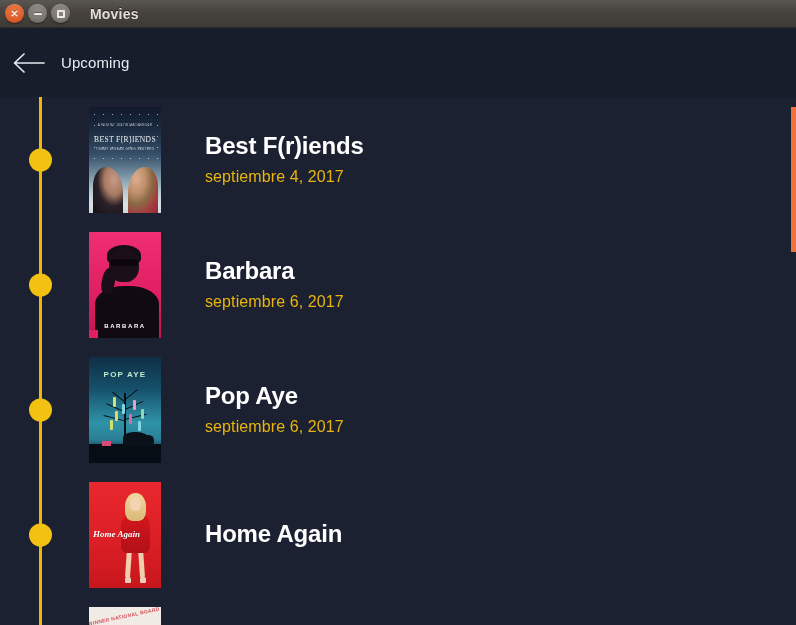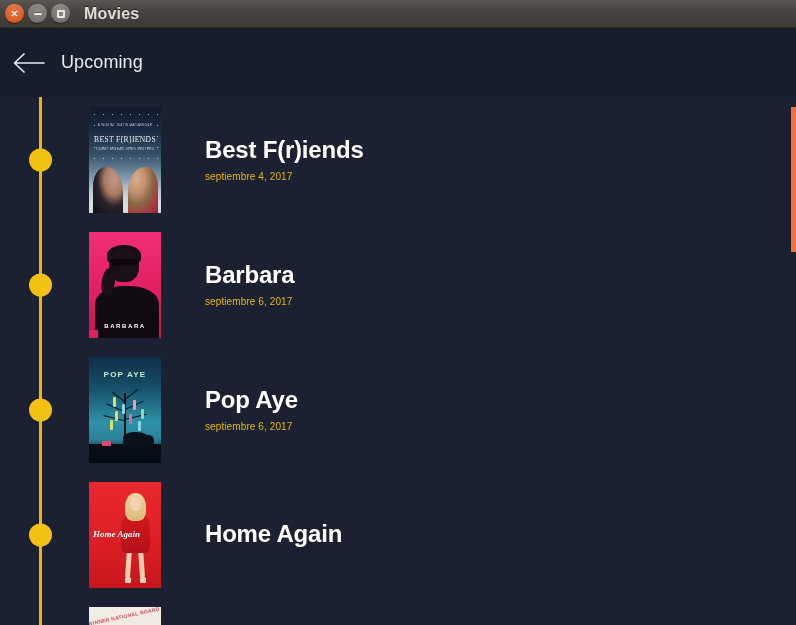--- a/index.html
+++ b/index.html
@@ -71,23 +71,23 @@
     box-shadow: 0 -1px 0 rgba(0,0,0,0.3);
   }
   .glyph.square {
     width: 8px;
     height: 8px;
     border: 2px solid #efe7df;
     box-sizing: border-box;
     border-radius: 1px;
   }
   .win-title {
-    margin-left: 14px;
+    margin-left: 20px;
     color: #e3ddd6;
-    font-size: 16px;
+    font-size: 14px;
     font-weight: bold;
     text-shadow: 0 -1px 0 rgba(0,0,0,0.55);
     letter-spacing: 0.2px;
   }
 
   
   .app-header {
     height: 69px;
     background: #171e2b;
     display: flex;
@@ -98,21 +98,21 @@
     width: 56px;
     height: 56px;
     display: flex;
     align-items: center;
     justify-content: center;
     margin-left: 1px;
     cursor: pointer;
   }
   .page-title {
     color: #e8eaf0;
-    font-size: 18px;
+    font-size: 15px;
     margin-left: 4px;
     letter-spacing: 0.1px;
   }
 
   
   .content {
     position: relative;
     height: 528px;
     background: #1b2130;
     overflow: hidden;
@@ -166,21 +166,21 @@
   }
   .movie-title {
     color: #ffffff;
     font-size: 24px;
     font-weight: bold;
     line-height: 1.12;
     letter-spacing: -0.2px;
   }
   .movie-date {
     color: #e9b50e;
-    font-size: 10px;
+    font-size: 16px;
     margin-top: 8px;
     letter-spacing: 0.1px;
   }
 
   
   .scrollbar-track {
     position: absolute;
     top: 0;
     right: 0;
     width: 5px;

